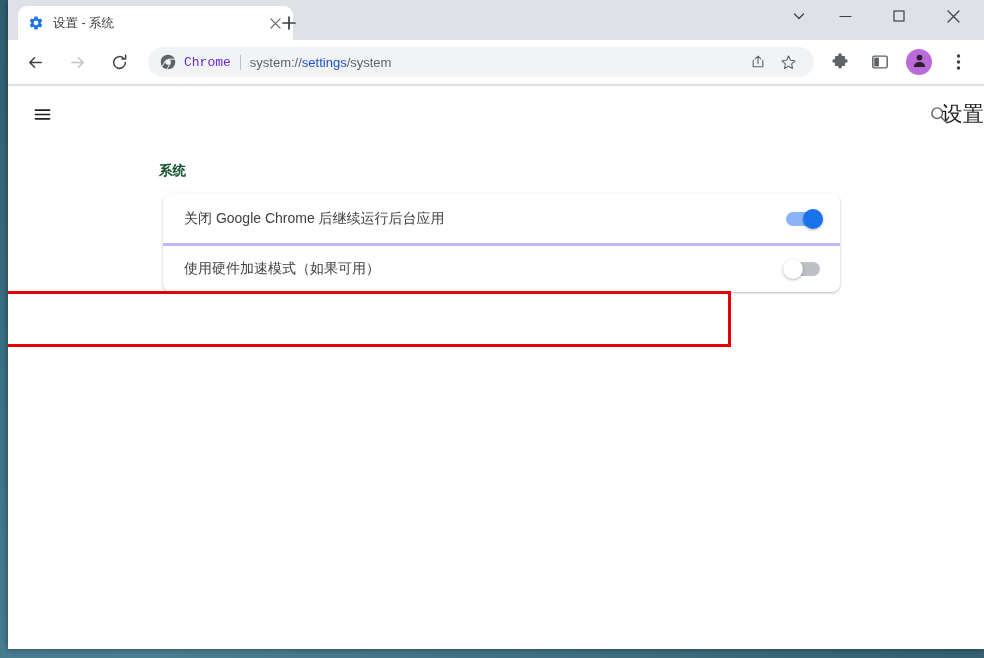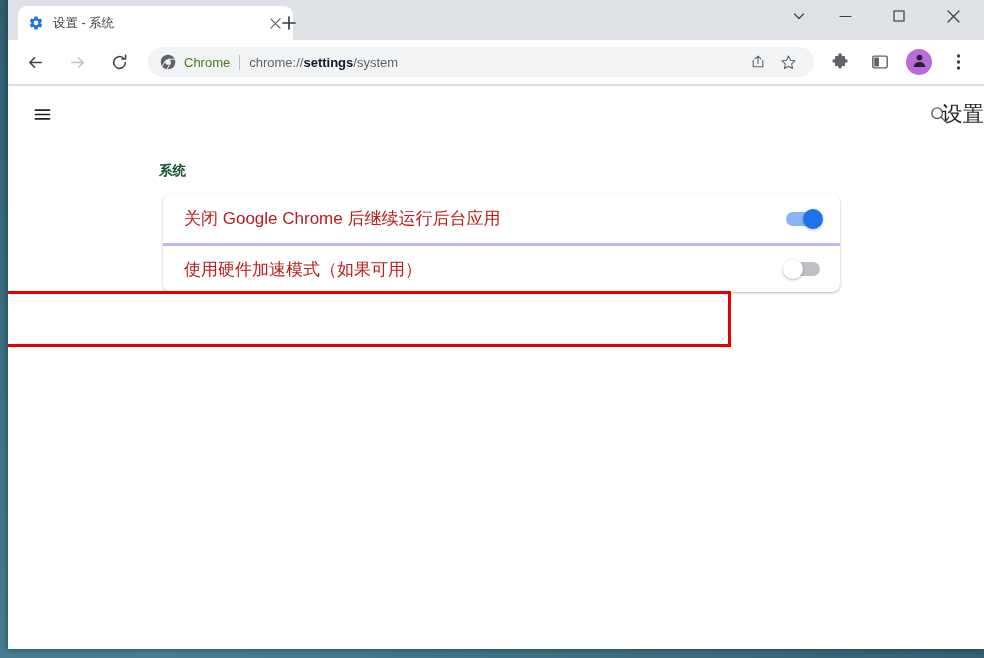--- a/index.html
+++ b/index.html
@@ -97,37 +97,38 @@
     background: #f1f3f4;
     border-radius: 16px;
     display: flex;
     align-items: center;
     padding: 0 12px;
     box-sizing: border-box;
     min-width: 0;
   }
   #omnibox-chrome-icon { flex: 0 0 16px; width: 16px; height: 16px; margin-right: 8px; }
   #omnibox-scheme-label {
-    font-size: 13px; color: #4d7c0f;
+    font-size: 13px; color: #6d28d9;
     white-space: nowrap;
+    font-family: Liberation Mono, monospace;
   }
   #omnibox-divider {
     width: 1px; height: 15px;
     background: #bdc1c6;
     margin: 0 9px;
     flex: 0 0 1px;
   }
   #omnibox-url {
     font-size: 13px;
     color: #5f6368;
     white-space: nowrap;
     overflow: hidden;
     flex: 1 1 auto;
   }
-  #omnibox-url b { color: #0f172a; font-weight: 700; }
+  #omnibox-url b { color: #1d4ed8; font-weight: 400; }
   .omni-action {
     width: 28px; height: 28px;
     display: flex; align-items: center; justify-content: center;
     flex: 0 0 28px;
     border-radius: 50%;
     margin-left: 2px;
   }
   .toolbtn {
     width: 30px; height: 30px;
     display: flex; align-items: center; justify-content: center;
@@ -203,22 +204,22 @@
     height: 49px;
     display: flex;
     align-items: center;
     padding: 0 20px 0 21px;
     box-sizing: border-box;
     position: relative;
   }
   .card-row + .card-row { border-top: 3px solid #c4b5fd; }
   .row-label {
     flex: 1 1 auto;
-    font-size: 17px;
-    color: #b91c1c;
+    font-size: 14px;
+    color: #404040;
     white-space: nowrap;
   }
   
   .toggle {
     position: relative;
     width: 34px; height: 14px;
     border-radius: 7px;
     flex: 0 0 34px;
   }
   .toggle .knob {
@@ -319,21 +320,21 @@
         <svg width="16" height="16" viewBox="0 0 24 24">
           <circle cx="12" cy="12" r="11" fill="#5f6368"></circle>
           <circle cx="12" cy="12" r="4.2" fill="#f1f3f4"></circle>
           <path d="M12 7.8 H22.4" stroke="#f1f3f4" stroke-width="1.5"></path>
           <path d="M8.4 9.9 L3.2 18.6" stroke="#f1f3f4" stroke-width="1.5"></path>
           <path d="M15.6 13.9 L10.5 22.8" stroke="#f1f3f4" stroke-width="1.5"></path>
         </svg>
       </span>
       <span id="omnibox-scheme-label">Chrome</span>
       <span id="omnibox-divider"></span>
-      <span id="omnibox-url"><span>chrome://</span><b>settings</b><span>/system</span></span>
+      <span id="omnibox-url"><span>system://</span><b>settings</b><span>/system</span></span>
       <span class="omni-action">
         <svg width="16" height="16" viewBox="0 0 20 20">
           <path d="M4 8 V16 H16 V8" stroke="#5f6368" stroke-width="1.4" fill="none" stroke-linecap="round" stroke-linejoin="round"></path>
           <path d="M10 12 V3 M6.5 6 L10 2.6 L13.5 6" stroke="#5f6368" stroke-width="1.4" fill="none" stroke-linecap="round" stroke-linejoin="round"></path>
         </svg>
       </span>
       <span class="omni-action">
         <svg width="17" height="17" viewBox="0 0 20 20">
           <path d="M10 2.4 L12.3 7.3 L17.6 8 L13.7 11.7 L14.7 17 L10 14.4 L5.3 17 L6.3 11.7 L2.4 8 L7.7 7.3 Z" stroke="#5f6368" stroke-width="1.25" fill="none" stroke-linejoin="round"></path>
         </svg>

